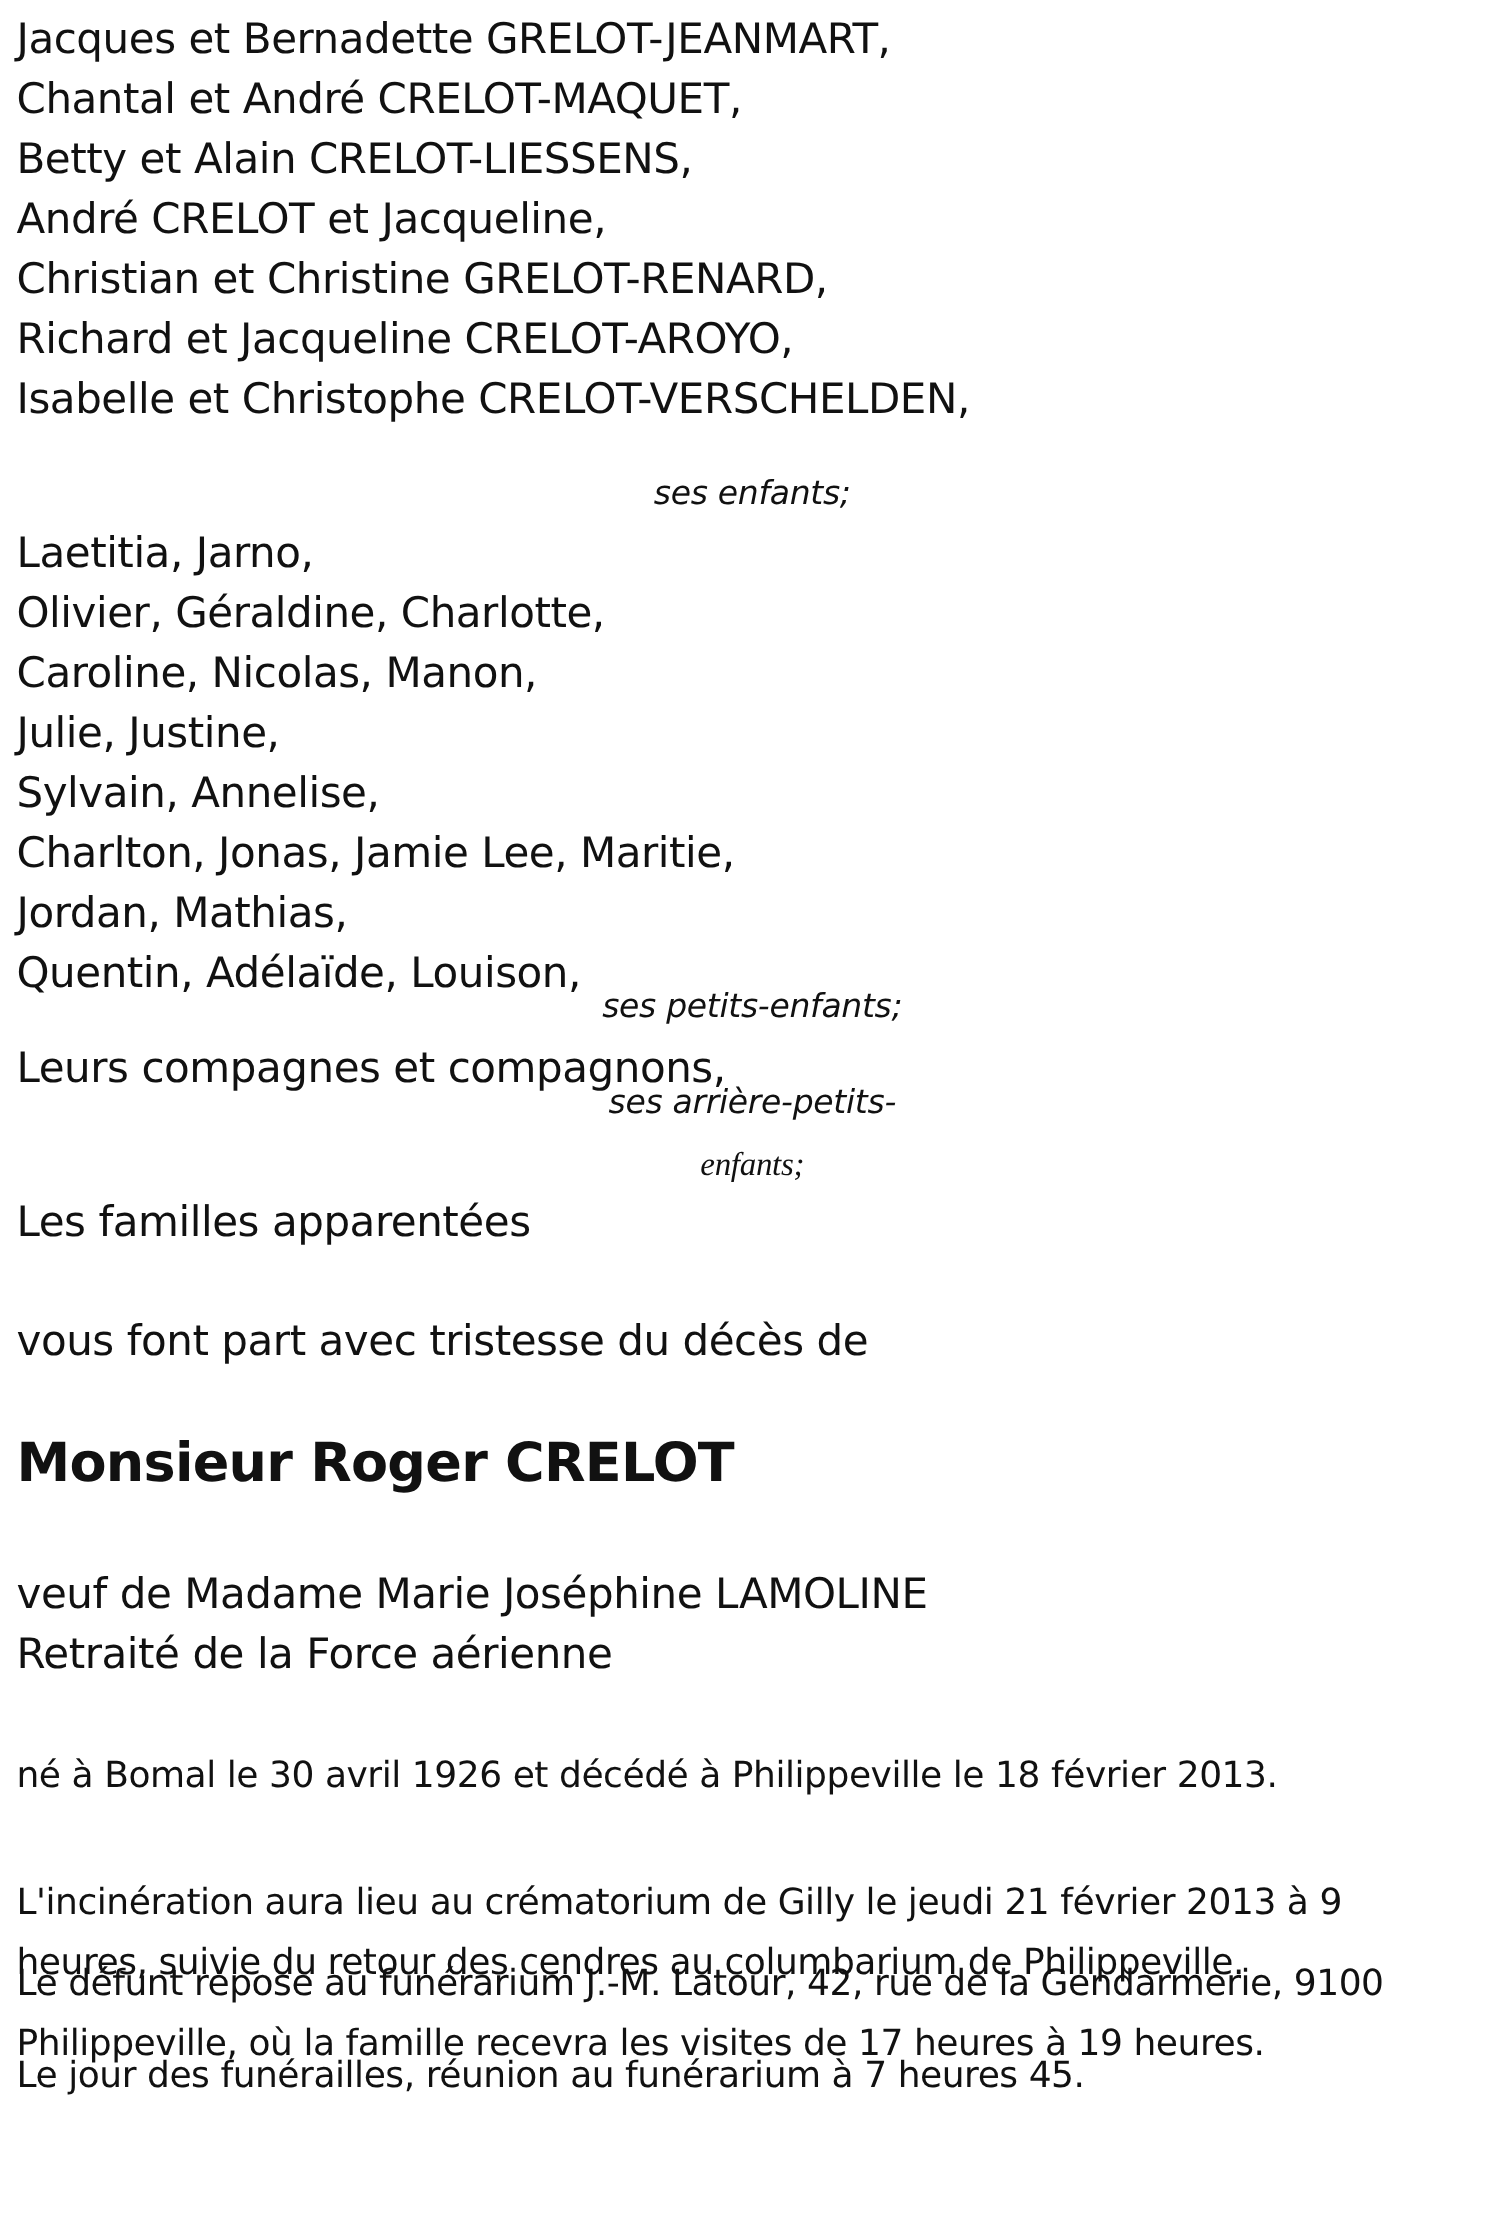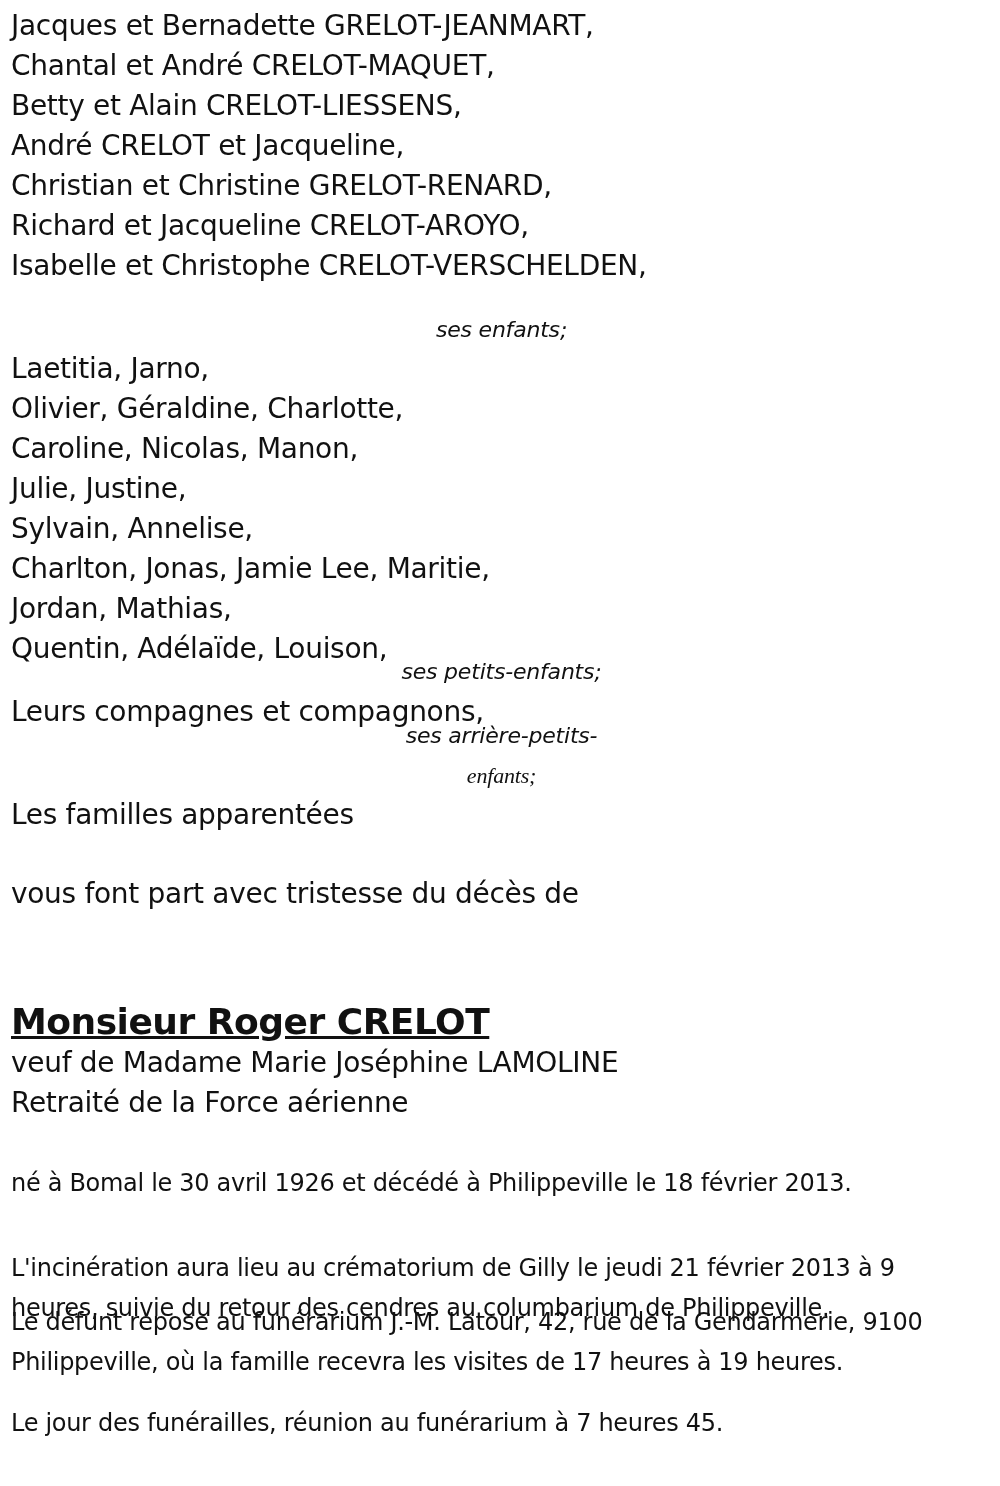--- a/index.html
+++ b/index.html
@@ -68,23 +68,23 @@
   <div class="abs role" style="top:646px;">ses petits-enfants;</div>
 
   <div class="abs line" style="top:686px;">Leurs compagnes et compagnons,</div>
   <div class="abs role" style="top:710px;">ses arrière-petits-</div>
   <div class="abs role" style="top:750px;font-family:Liberation Serif, serif;">enfants;</div>
 
   <div class="abs line" style="top:789px;">Les familles apparentées</div>
 
   <div class="abs line" style="top:868px;">vous font part avec tristesse du décès de</div>
 
-  <div class="abs name" style="top:996px;text-decoration:underline;">Monsieur Roger CRELOT</div>
+  <div class="abs name" style="top:950px;">Monsieur Roger CRELOT</div>
 
   <div class="abs line" style="top:1037px;">veuf de Madame Marie Joséphine LAMOLINE</div>
   <div class="abs line" style="top:1077px;">Retraité de la Force aérienne</div>
 
   <div class="abs para" style="top:1157px;">né à Bomal le 30 avril 1926 et décédé à Philippeville le 18 février 2013.</div>
   <div class="abs para" style="top:1242px; width:975px;">L'incinération aura lieu au crématorium de Gilly le jeudi 21 février 2013 à 9 heures, suivie du retour des cendres au columbarium de Philippeville.</div>
   <div class="abs para" style="top:1296px; width:975px;">Le défunt repose au funérarium J.-M. Latour, 42, rue de la Gendarmerie, 9100 Philippeville, où la famille recevra les visites de 17 heures à 19 heures.</div>
-  <div class="abs para" style="top:1357px;margin-top:40px;">Le jour des funérailles, réunion au funérarium à 7 heures 45.</div>
+  <div class="abs para" style="top:1357px;">Le jour des funérailles, réunion au funérarium à 7 heures 45.</div>
 
 </div>
 
 </body></html>

